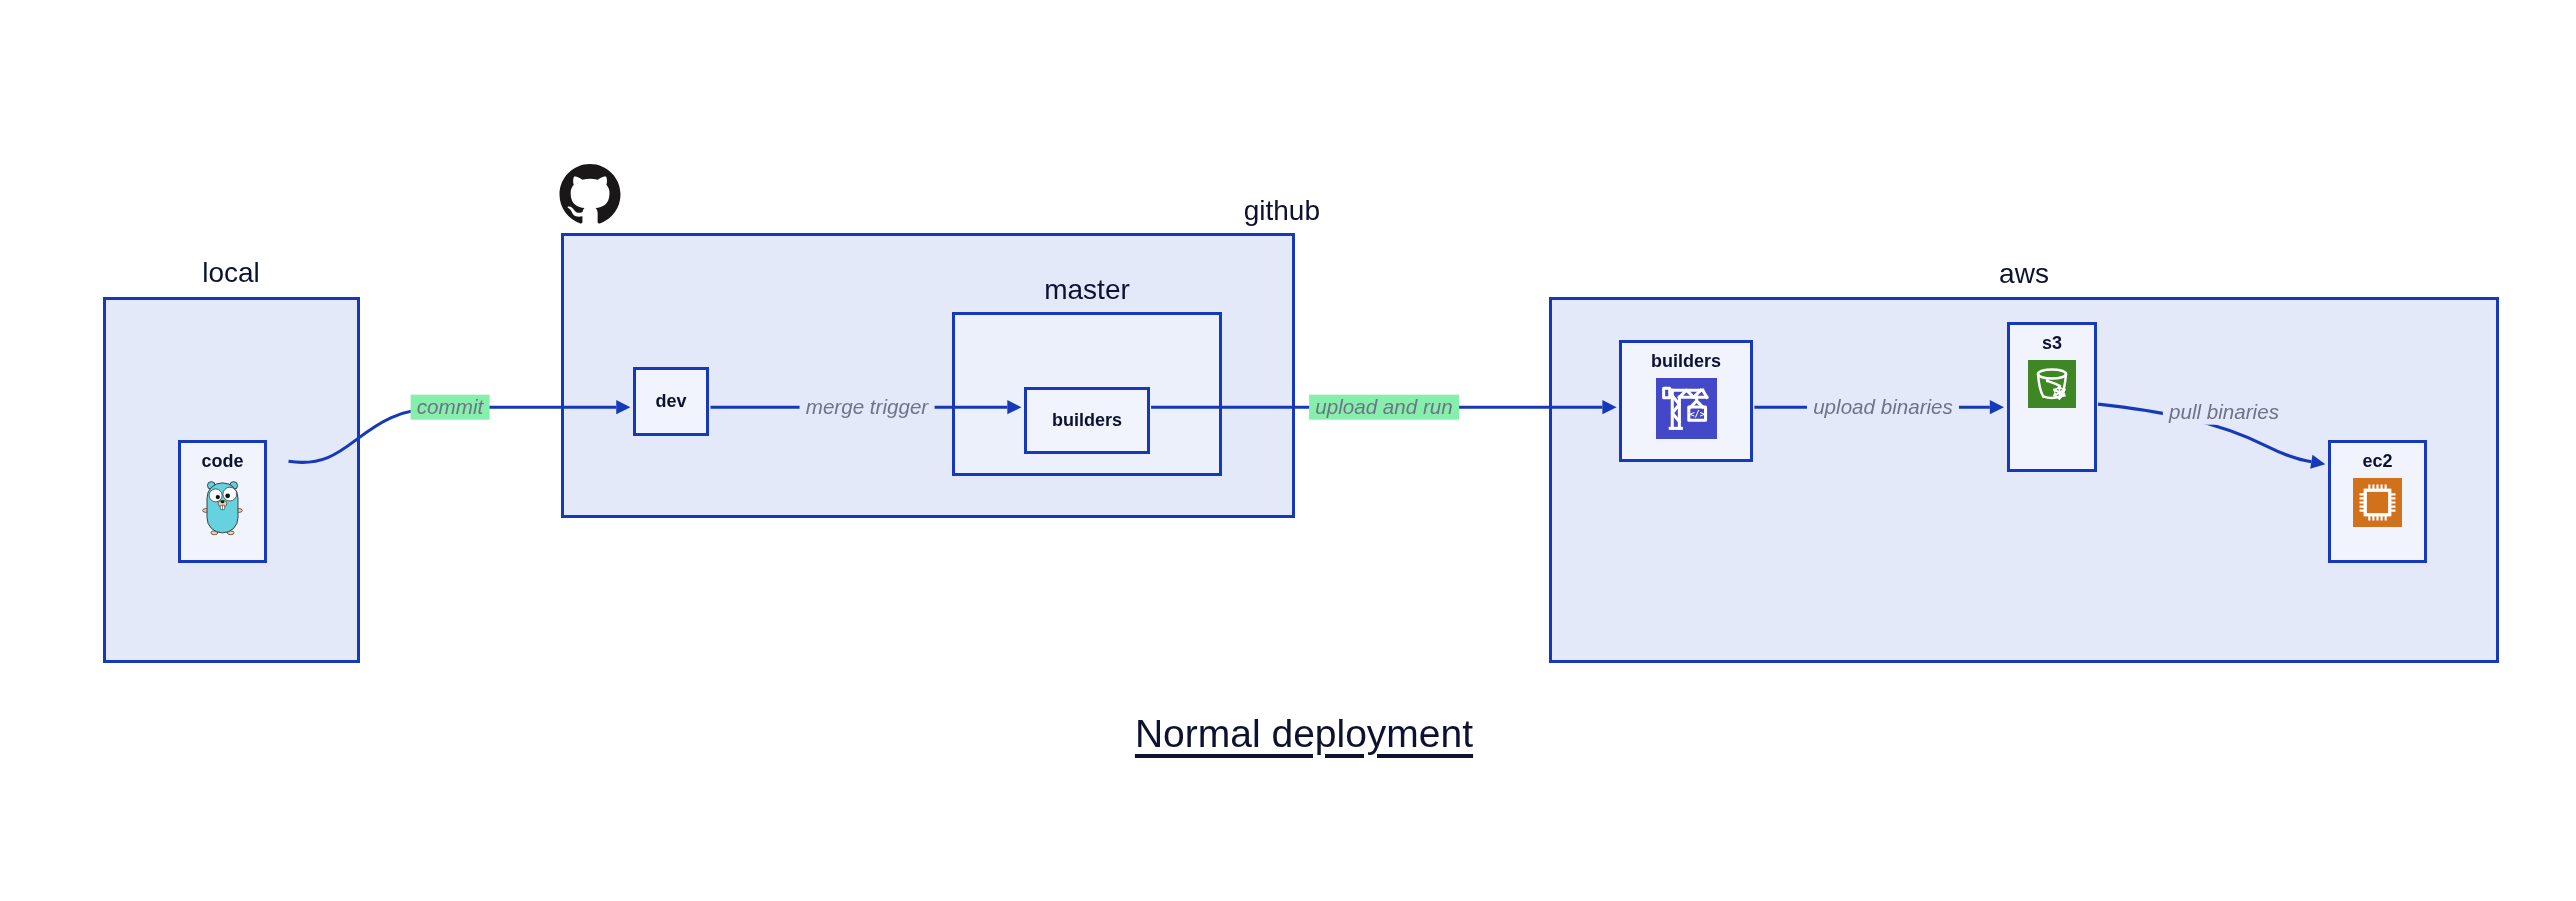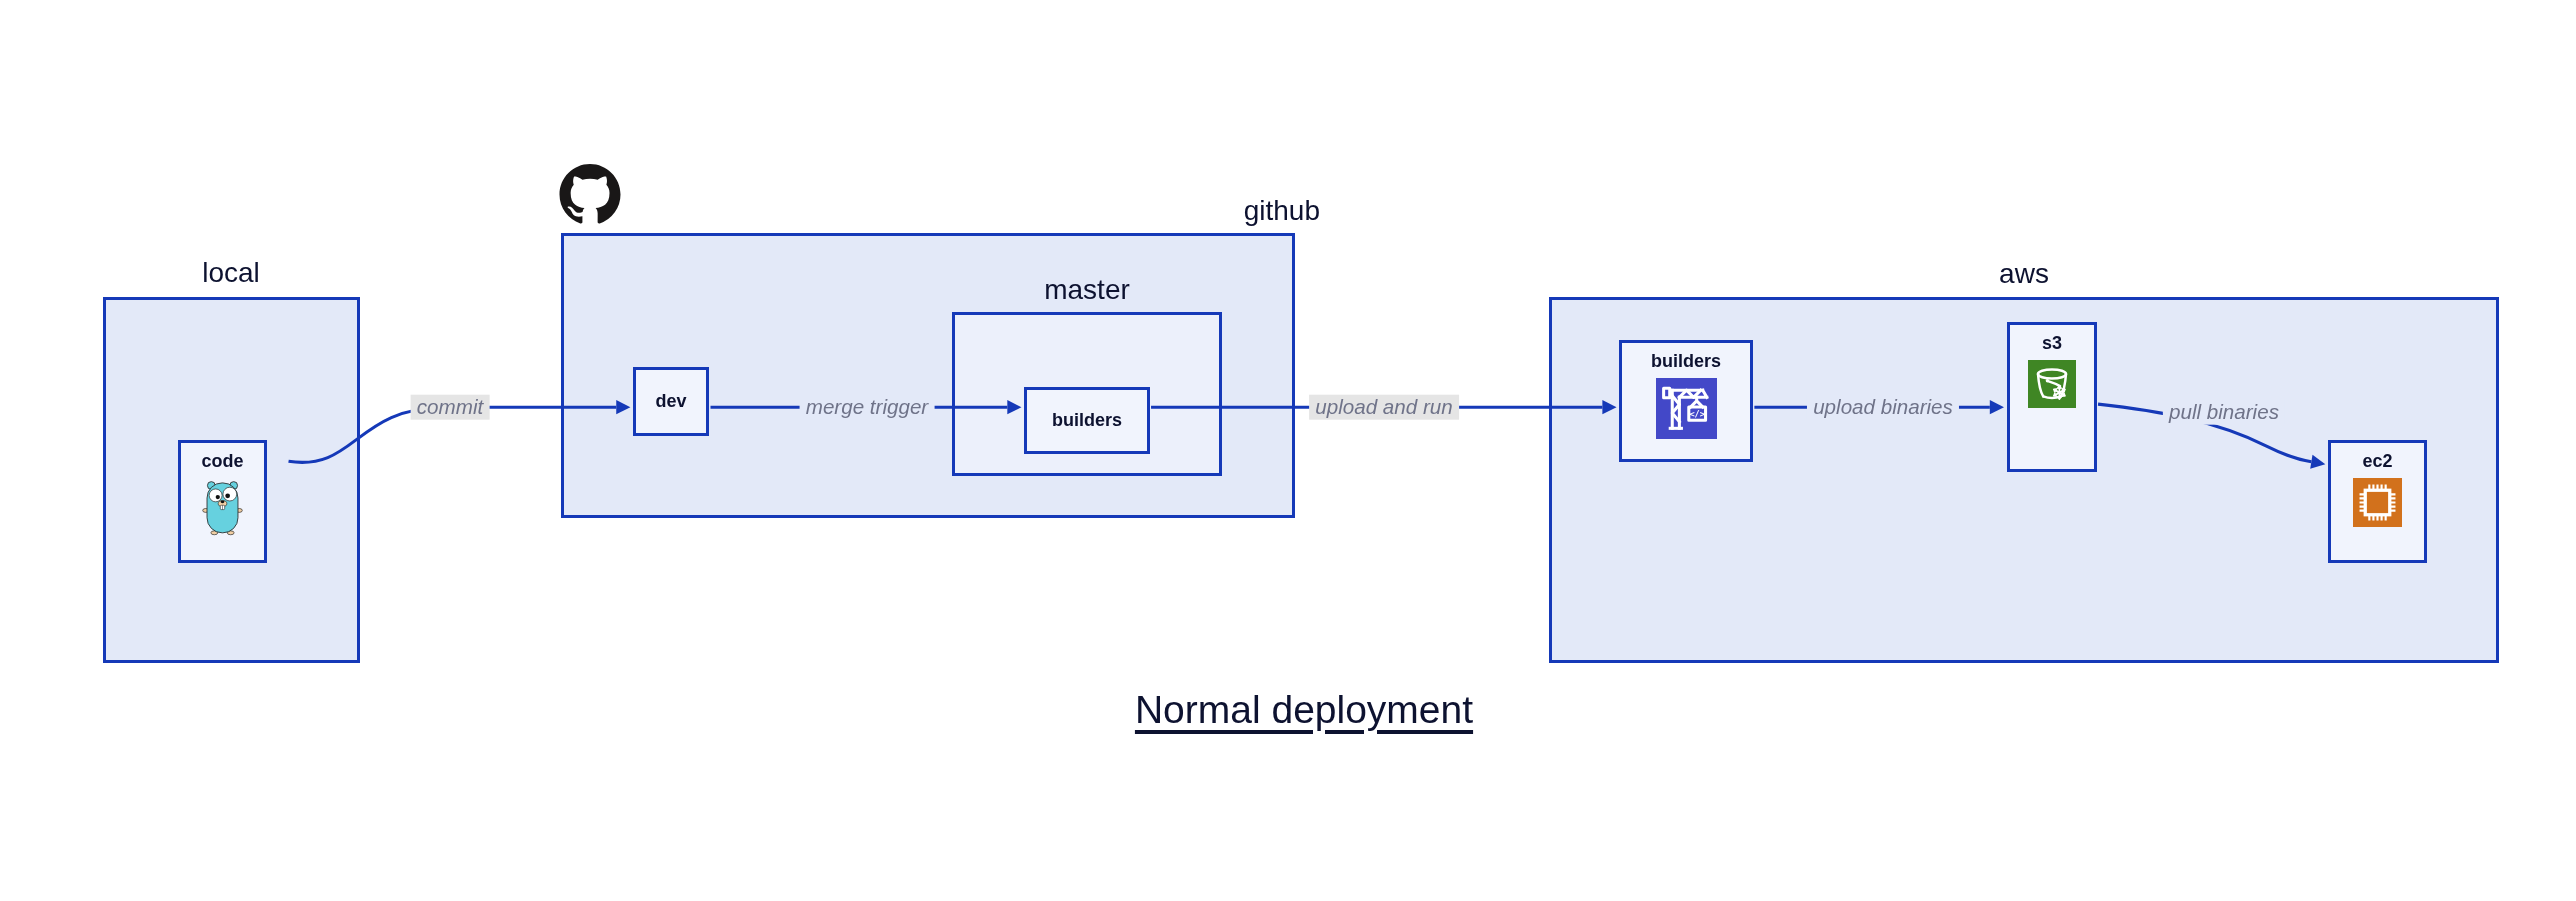--- a/index.html
+++ b/index.html
@@ -36,27 +36,27 @@
   }
   .node.center{justify-content:center;}
   .node.top{justify-content:flex-start;padding-top:8.2px;}
   .nlabel{font-size:18px;font-weight:700;color:var(--text-dark);line-height:1.15;white-space:nowrap;}
   .node.top .nlabel{margin-bottom:6.2px;}
   .edges{position:absolute;left:0;top:0;z-index:3;pointer-events:none;}
   .edge-label{
     position:absolute;transform:translate(-50%,-50%);font-size:20.6px;font-style:italic;
     color:var(--edge-label-gray);padding:1px 6.2px;white-space:nowrap;z-index:4;line-height:1.1;
   }
-  .on-white{background:#e5e5e5;}
+  .on-white{background:#86efac;}
   .on-cluster{background:var(--cluster-fill);}
   .octocat{position:absolute;z-index:2;}
   .title{
     position:absolute;transform:translateX(-50%);font-size:39px;font-weight:500;
     color:var(--text-dark);text-decoration:underline;text-decoration-thickness:4.1px;
-    text-underline-offset:7.2px;white-space:nowrap;z-index:2;
+    text-underline-offset:7.2px;white-space:nowrap;z-index:2;margin-top:24px;
   }
 </style>
 </head>
 <body>
 
 <div class="canvas">
 
   <div class="cluster-label" style="left:231px;top:257px;transform:translateX(-50%);">local</div>
   <div class="cluster-label" style="left:1291px;top:195px;transform:translateX(-100%);margin-left:29px;">github</div>
   <div class="cluster-label" style="left:1087px;top:274px;transform:translateX(-50%);">master</div>

